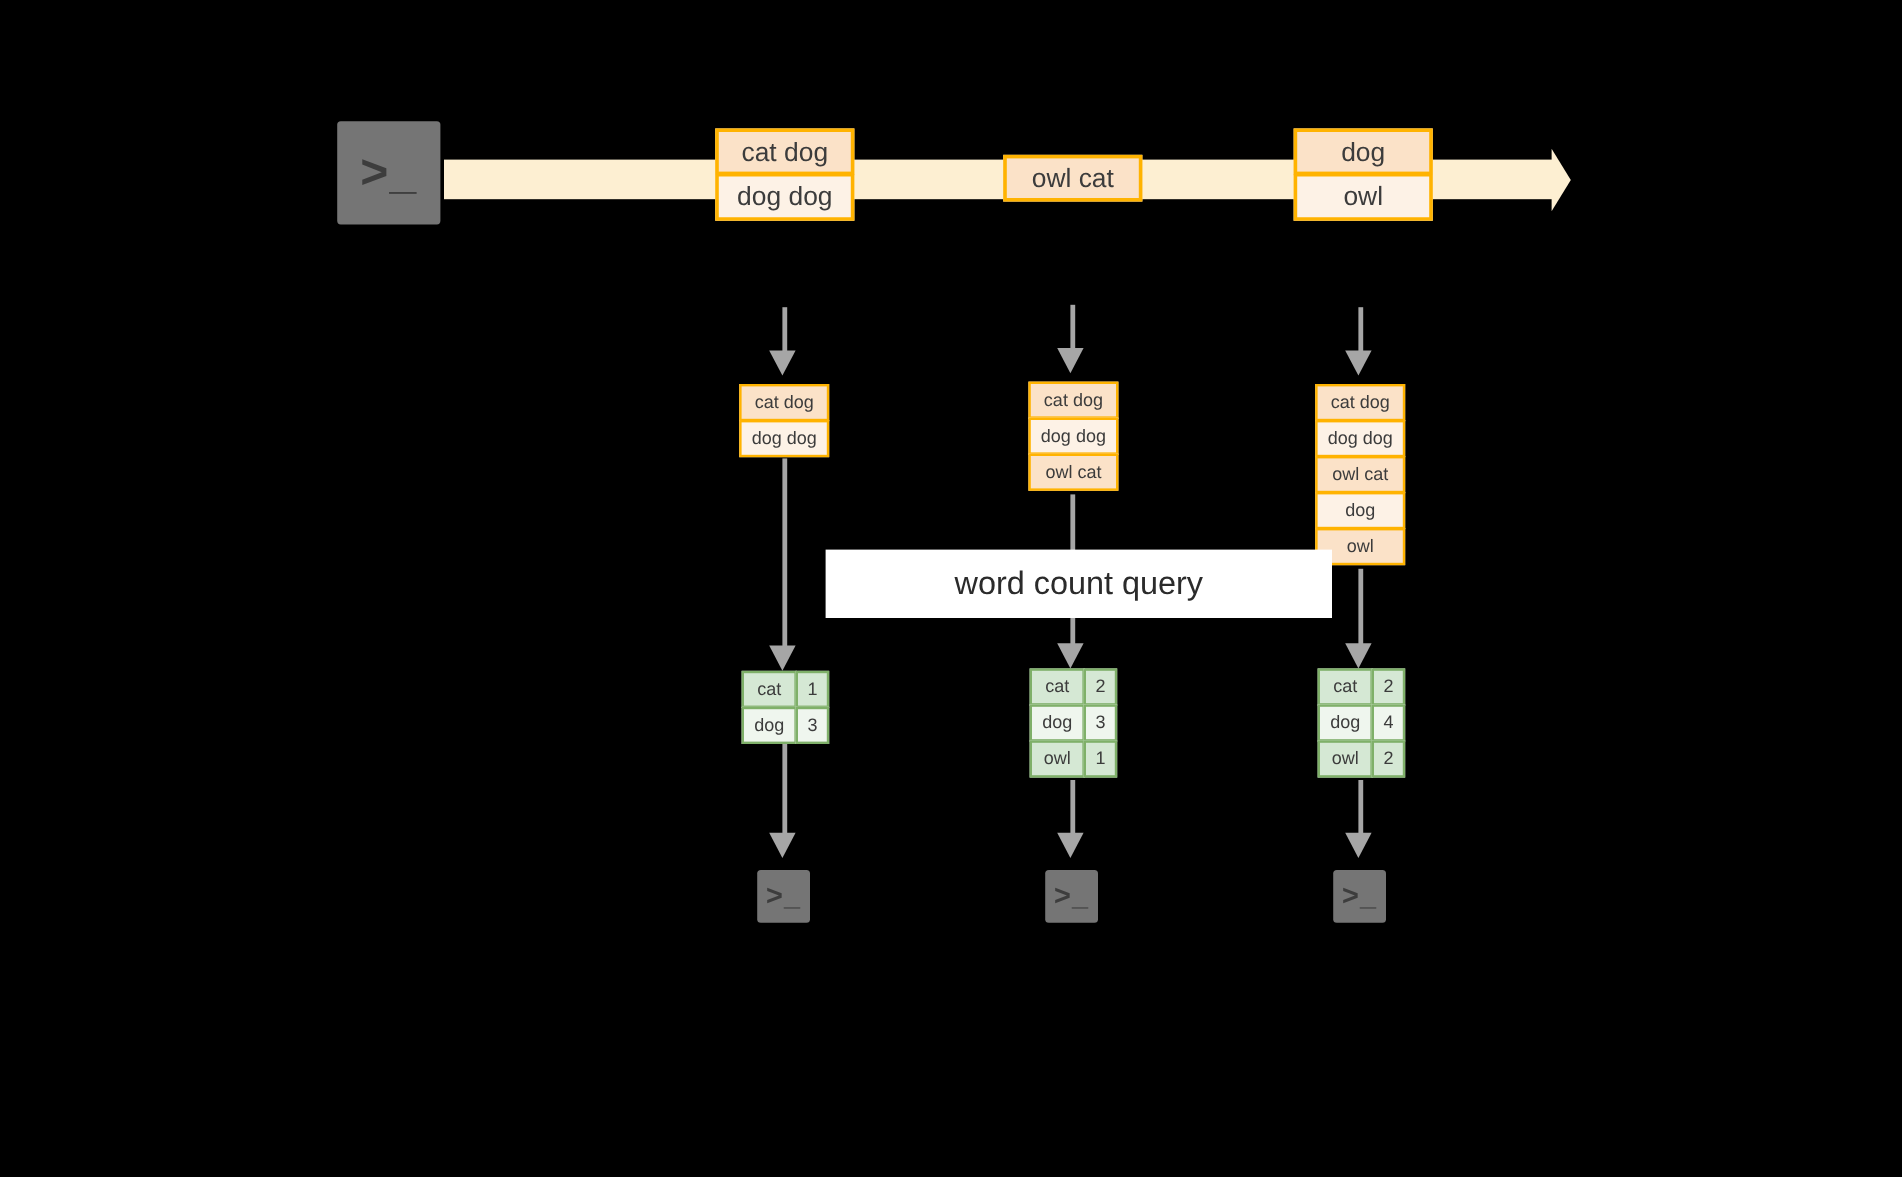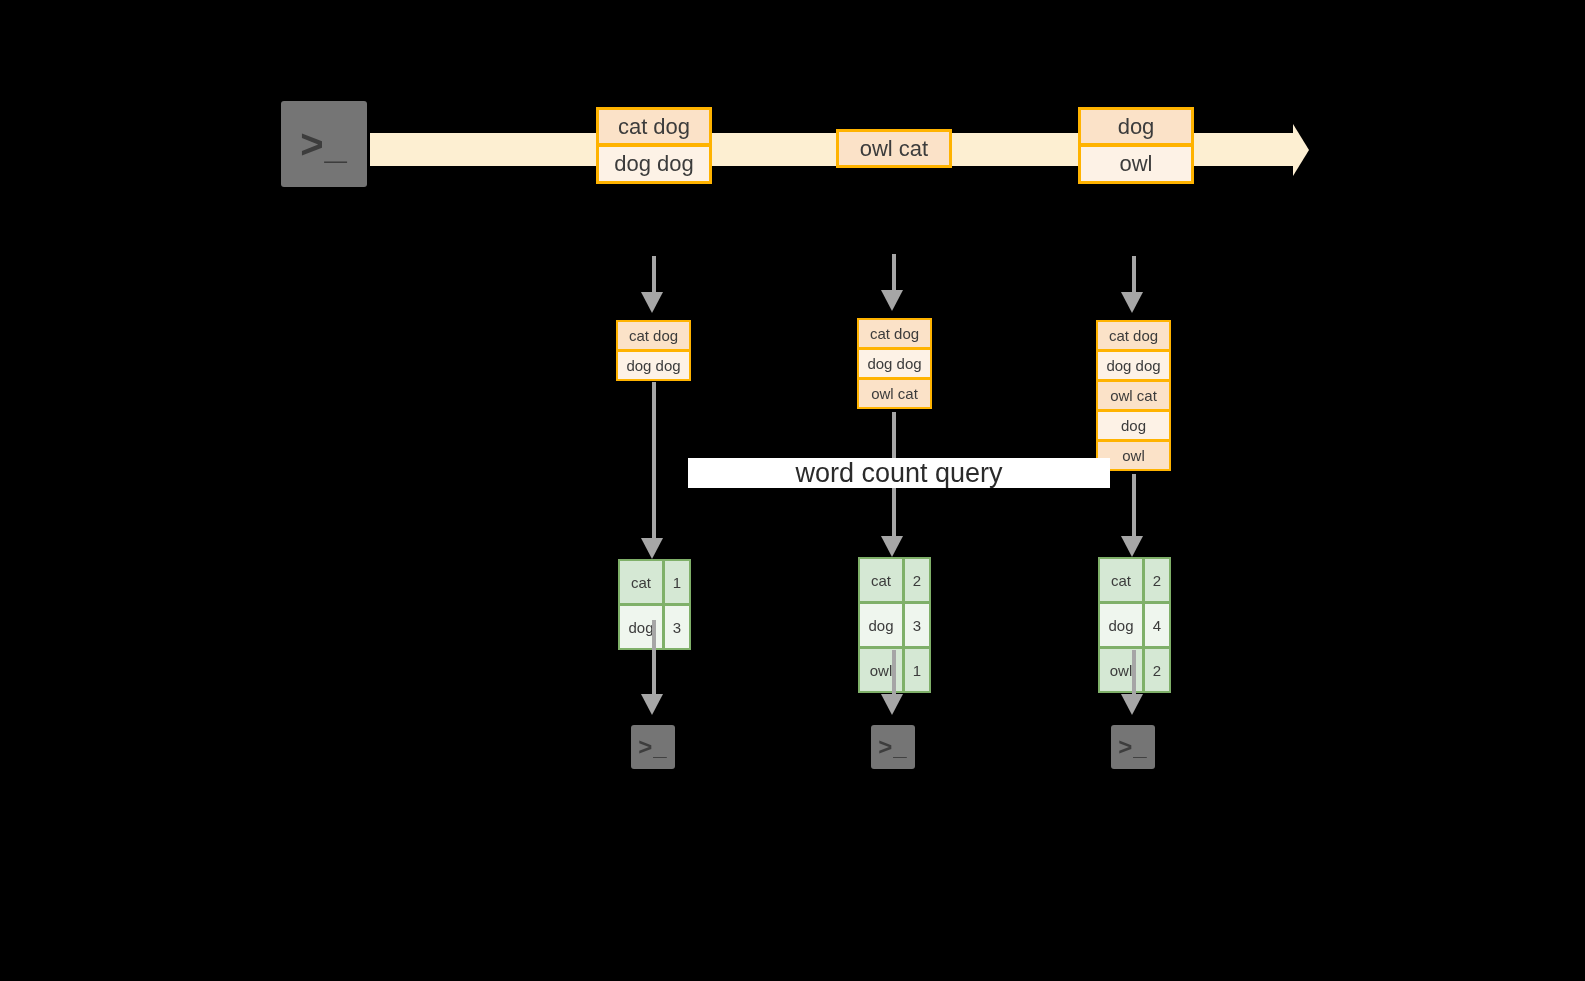--- a/index.html
+++ b/index.html
@@ -117,21 +117,21 @@
     box-sizing: border-box;
   }
   .greentable .grow {
     display: flex;
     margin-top: -1px;
   }
   .greentable .grow:first-child { margin-top: 0; }
   .greentable .gcell {
     box-sizing: border-box;
     border: 2px solid #7FB069;
-    height: 46px;
+    height: 31px;
     display: flex;
     align-items: center;
     justify-content: center;
     font-size: 15px;
     color: #3c3c3c;
     white-space: nowrap;
   }
   .greentable .gcell.word { width: 46px; }
   .greentable .gcell.count { width: 28px; margin-left: -1px; }
   .greentable .gcell.dark  { background: #D5E8D4; }
@@ -156,21 +156,21 @@
     border-right: 11px solid transparent;
     border-top: 21px solid #A6A6A6;
   }
 
   
   .query-label {
     position: absolute;
     left: 688px;
     top: 458px;
     width: 422px;
-    height: 30px;
+    height: 57px;
     background: #FFFFFF;
     display: flex;
     align-items: center;
     justify-content: center;
     font-size: 27px;
     color: #2b2b2b;
     white-space: nowrap;
   }
 </style>
 </head>

